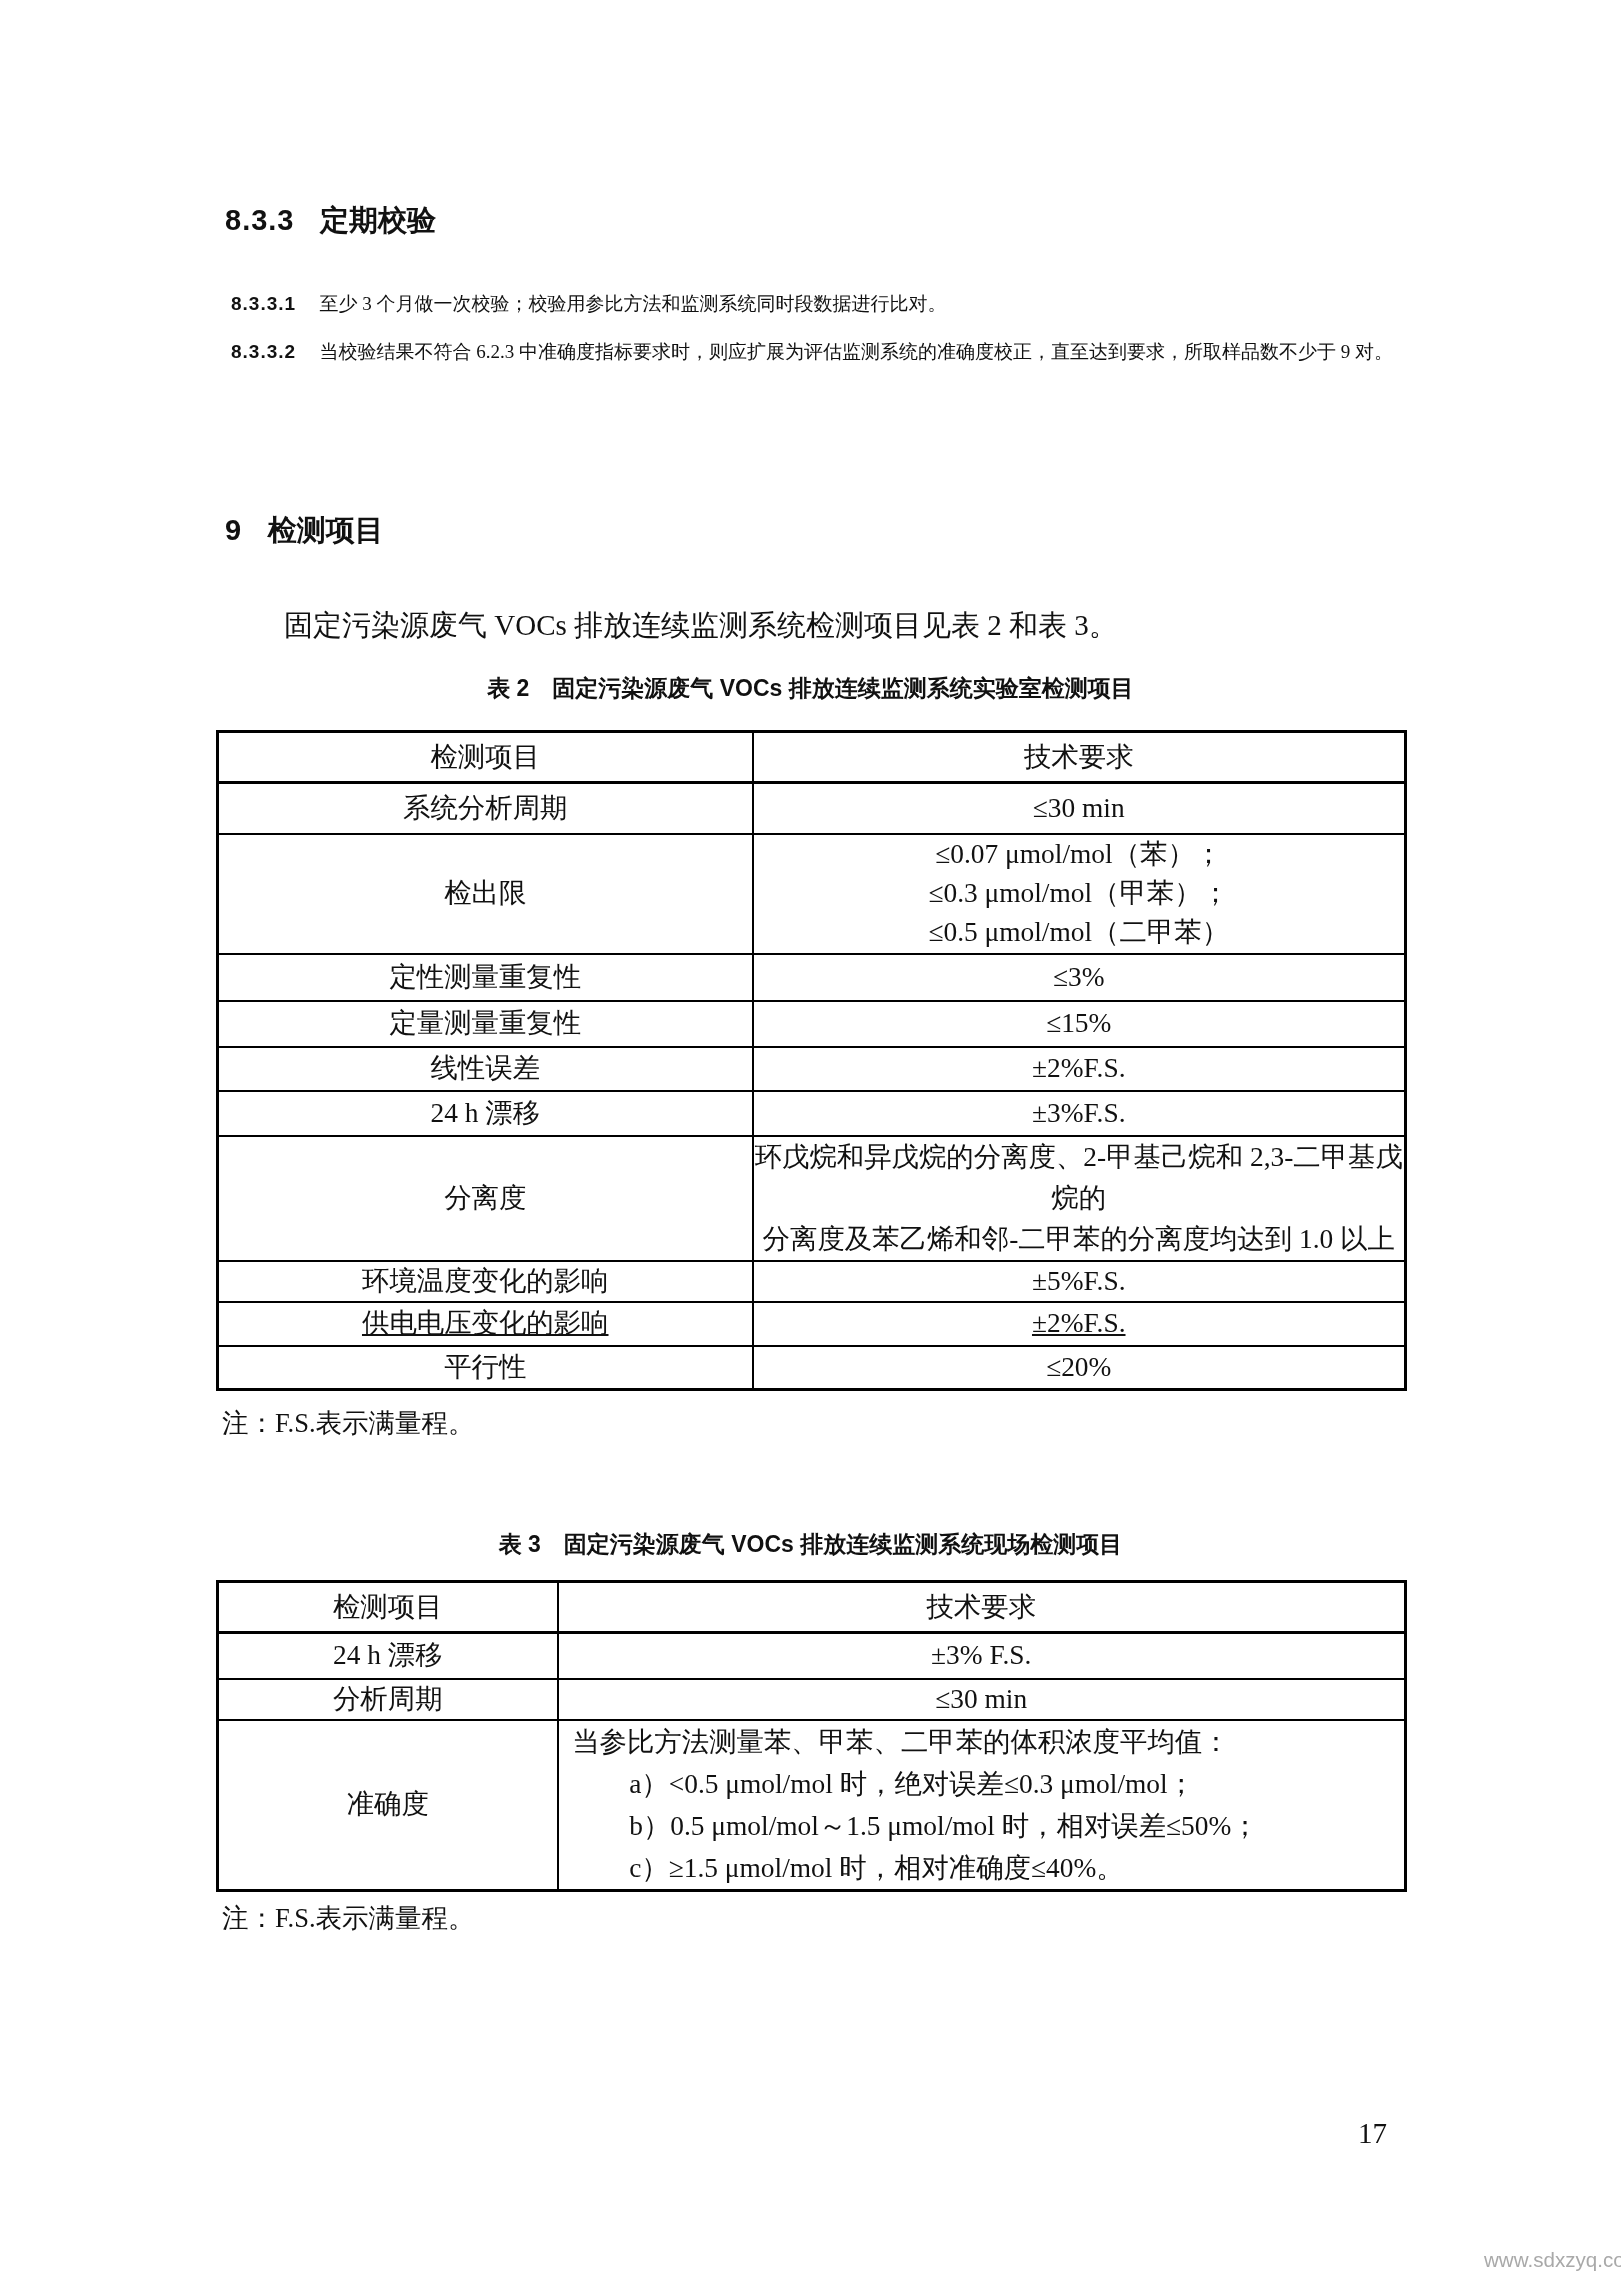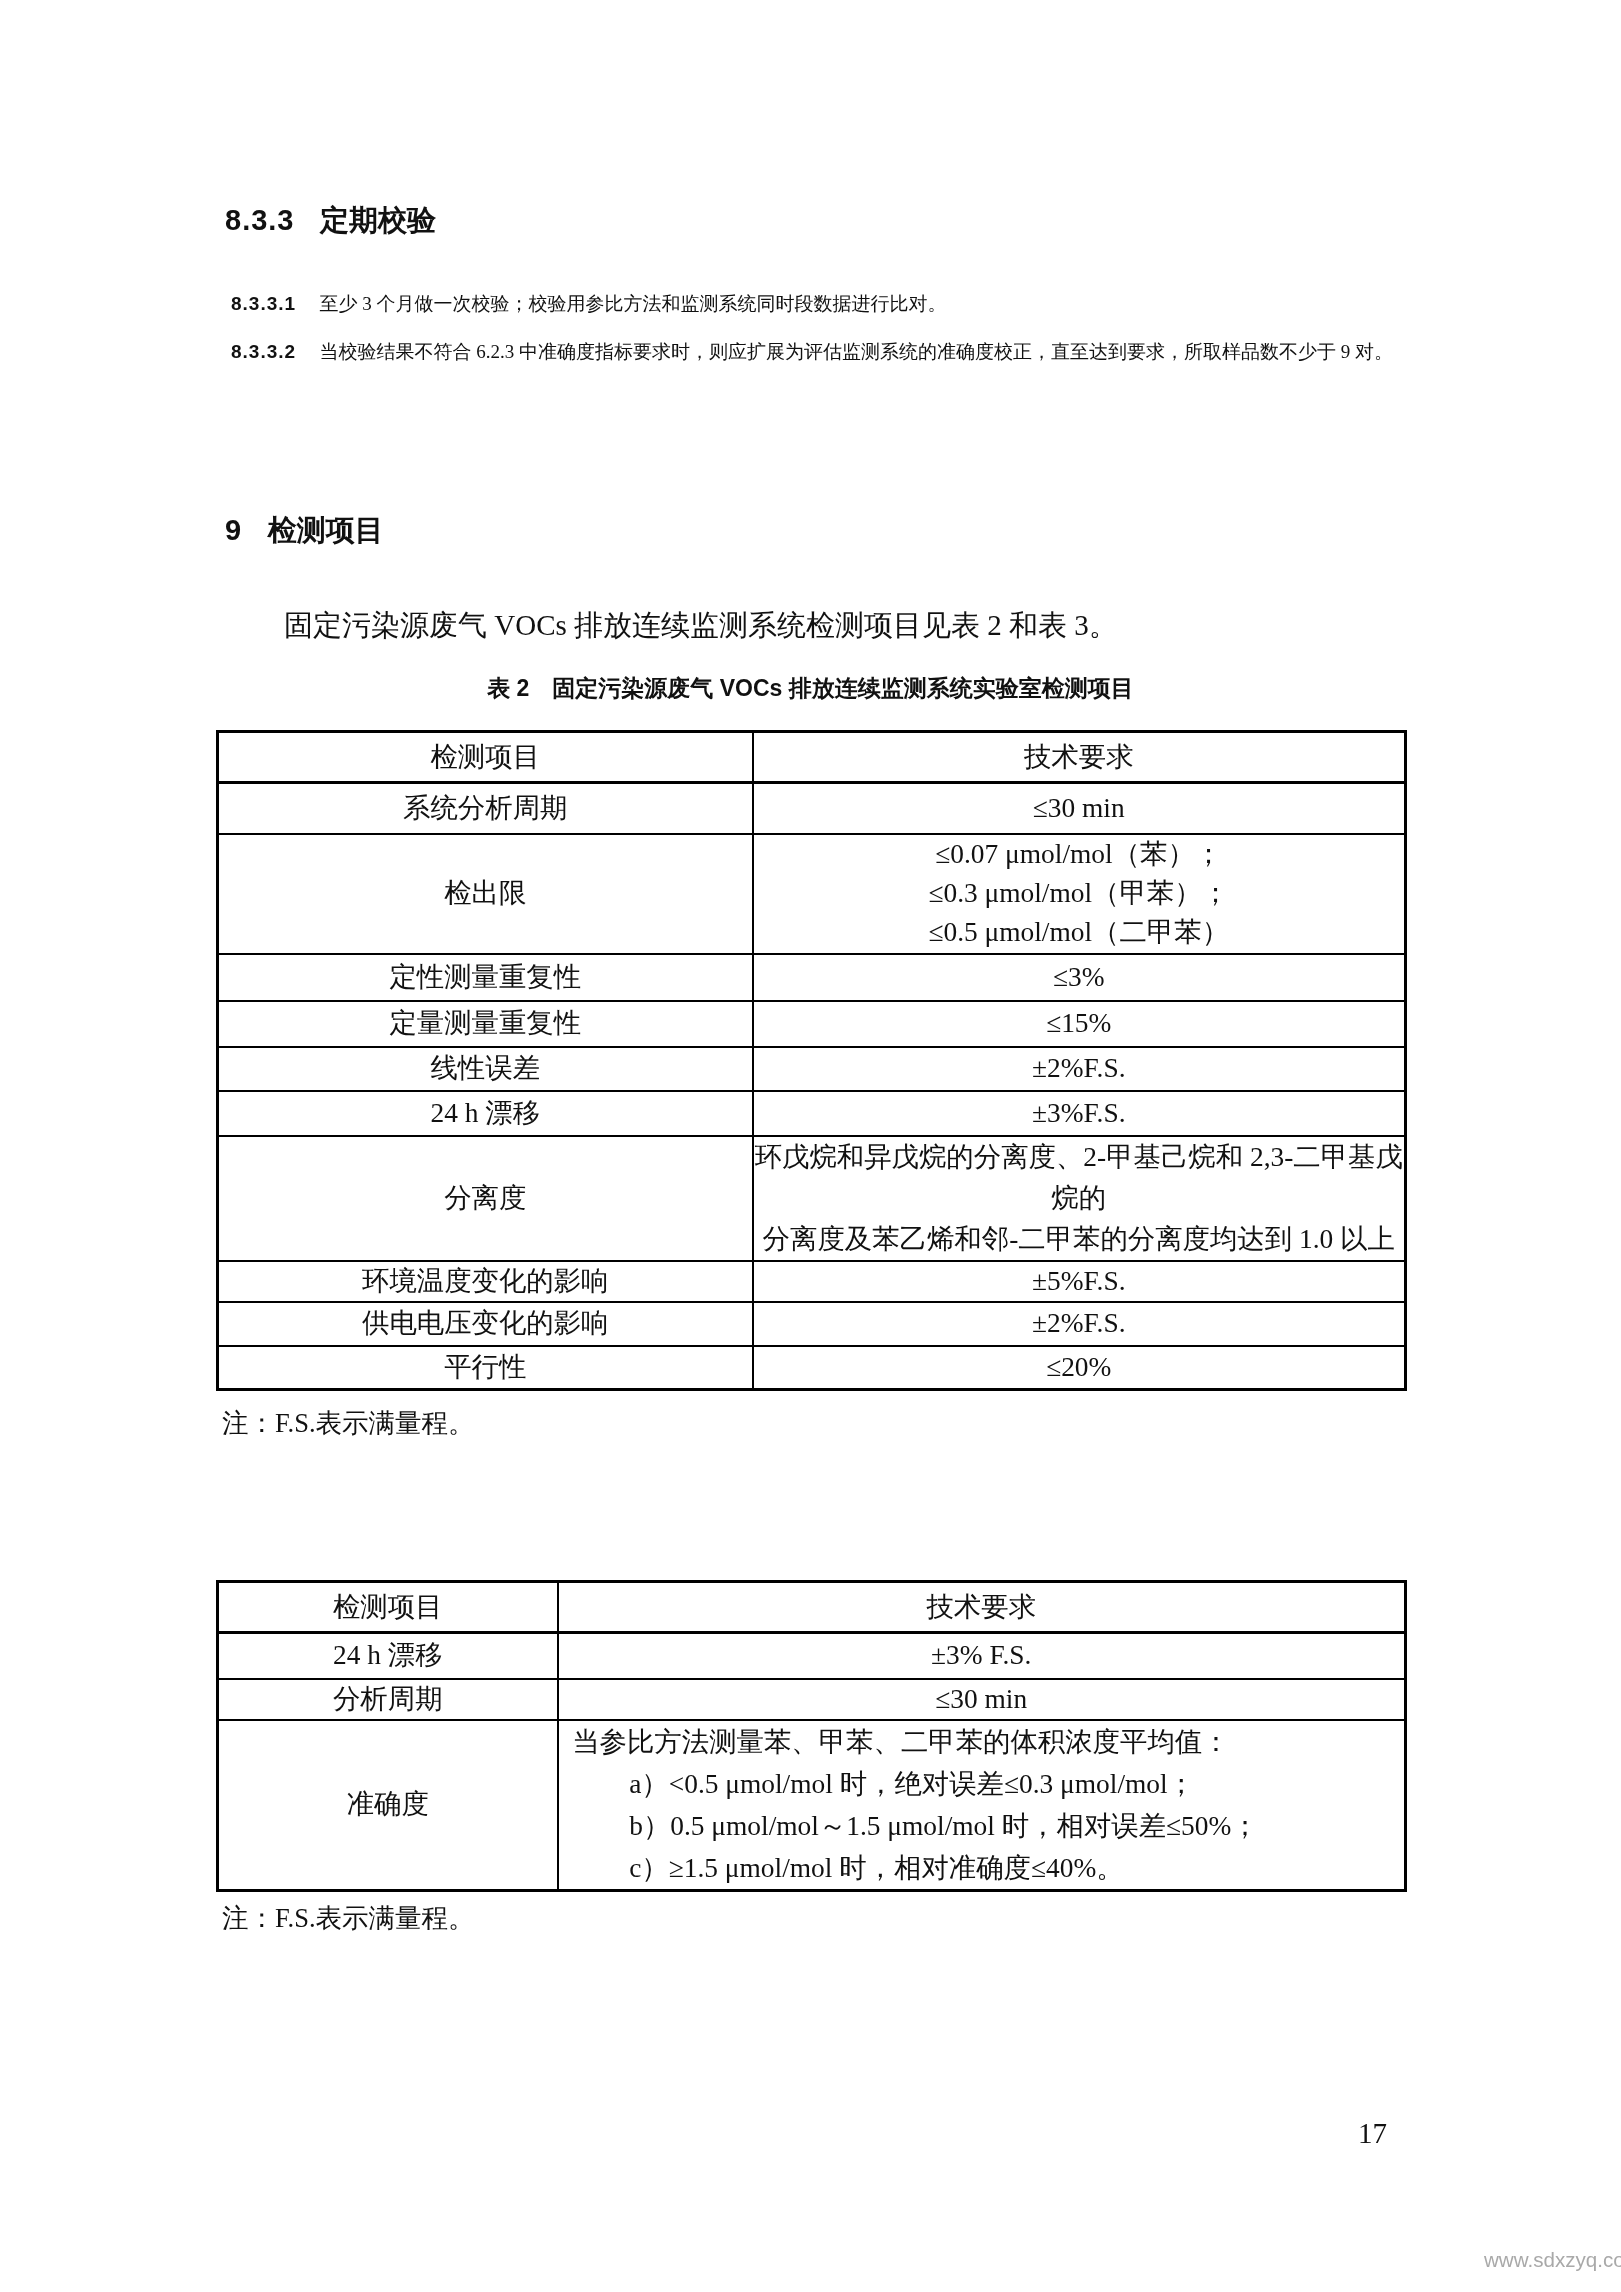--- a/index.html
+++ b/index.html
@@ -60,21 +60,21 @@
   .t2 tr.r-sys{height:51px;}
   .t2 tr.r-lod{height:120px;}
   .t2 tr.r-q1{height:47px;}
   .t2 tr.r-q2{height:46px;}
   .t2 tr.r-lin{height:44px;}
   .t2 tr.r-drift{height:45px;}
   .t2 tr.r-sep{height:88px;}
   .t2 tr.r-sep td div{line-height:41px;}
   .t2 tr.r-temp{height:41px;}
   .t2 tr.r-flow{height:44px;}
-  .t2 tr.r-volt{height:44px;}
+  .t2 tr.r-volt{height:44px;text-decoration:underline;}
   .t2 tr.r-par{height:44px;}
   .t3 tr.hrow{height:51px;}
   .t3 tr.r-drift{height:46px;}
   .t3 tr.r-cycle{height:32px;}
   .t3 tr.r-acc{height:169px;}
   .t3 td.acc-cell{text-align:left;padding-left:13.7px;}
   .t3 td.acc-cell div{line-height:42px;}
   .t3 td.acc-cell div:nth-child(n+2){padding-left:57px;}
   .table-note{
     left:222px;
@@ -189,20 +189,21 @@
         <td>平行性</td>
         <td>
             <div>≤20%</div>
           </td>
       </tr>
     </tbody>
   </table>
 
   <div class="abs table-note" style="top:1408px">注：F.S.表示满量程。</div>
 
+  <div class="abs table-caption" style="top:1529px">表 3　固定污染源废气 VOCs 排放连续监测系统现场检测项目</div>
 
   <table class="std-table t3" style="top:1580px">
     <colgroup>
         <col style="width:340px">
         <col>
       </colgroup>
     <thead>
       <tr class="hrow">
         <th>检测项目</th>
         <th>技术要求</th>

